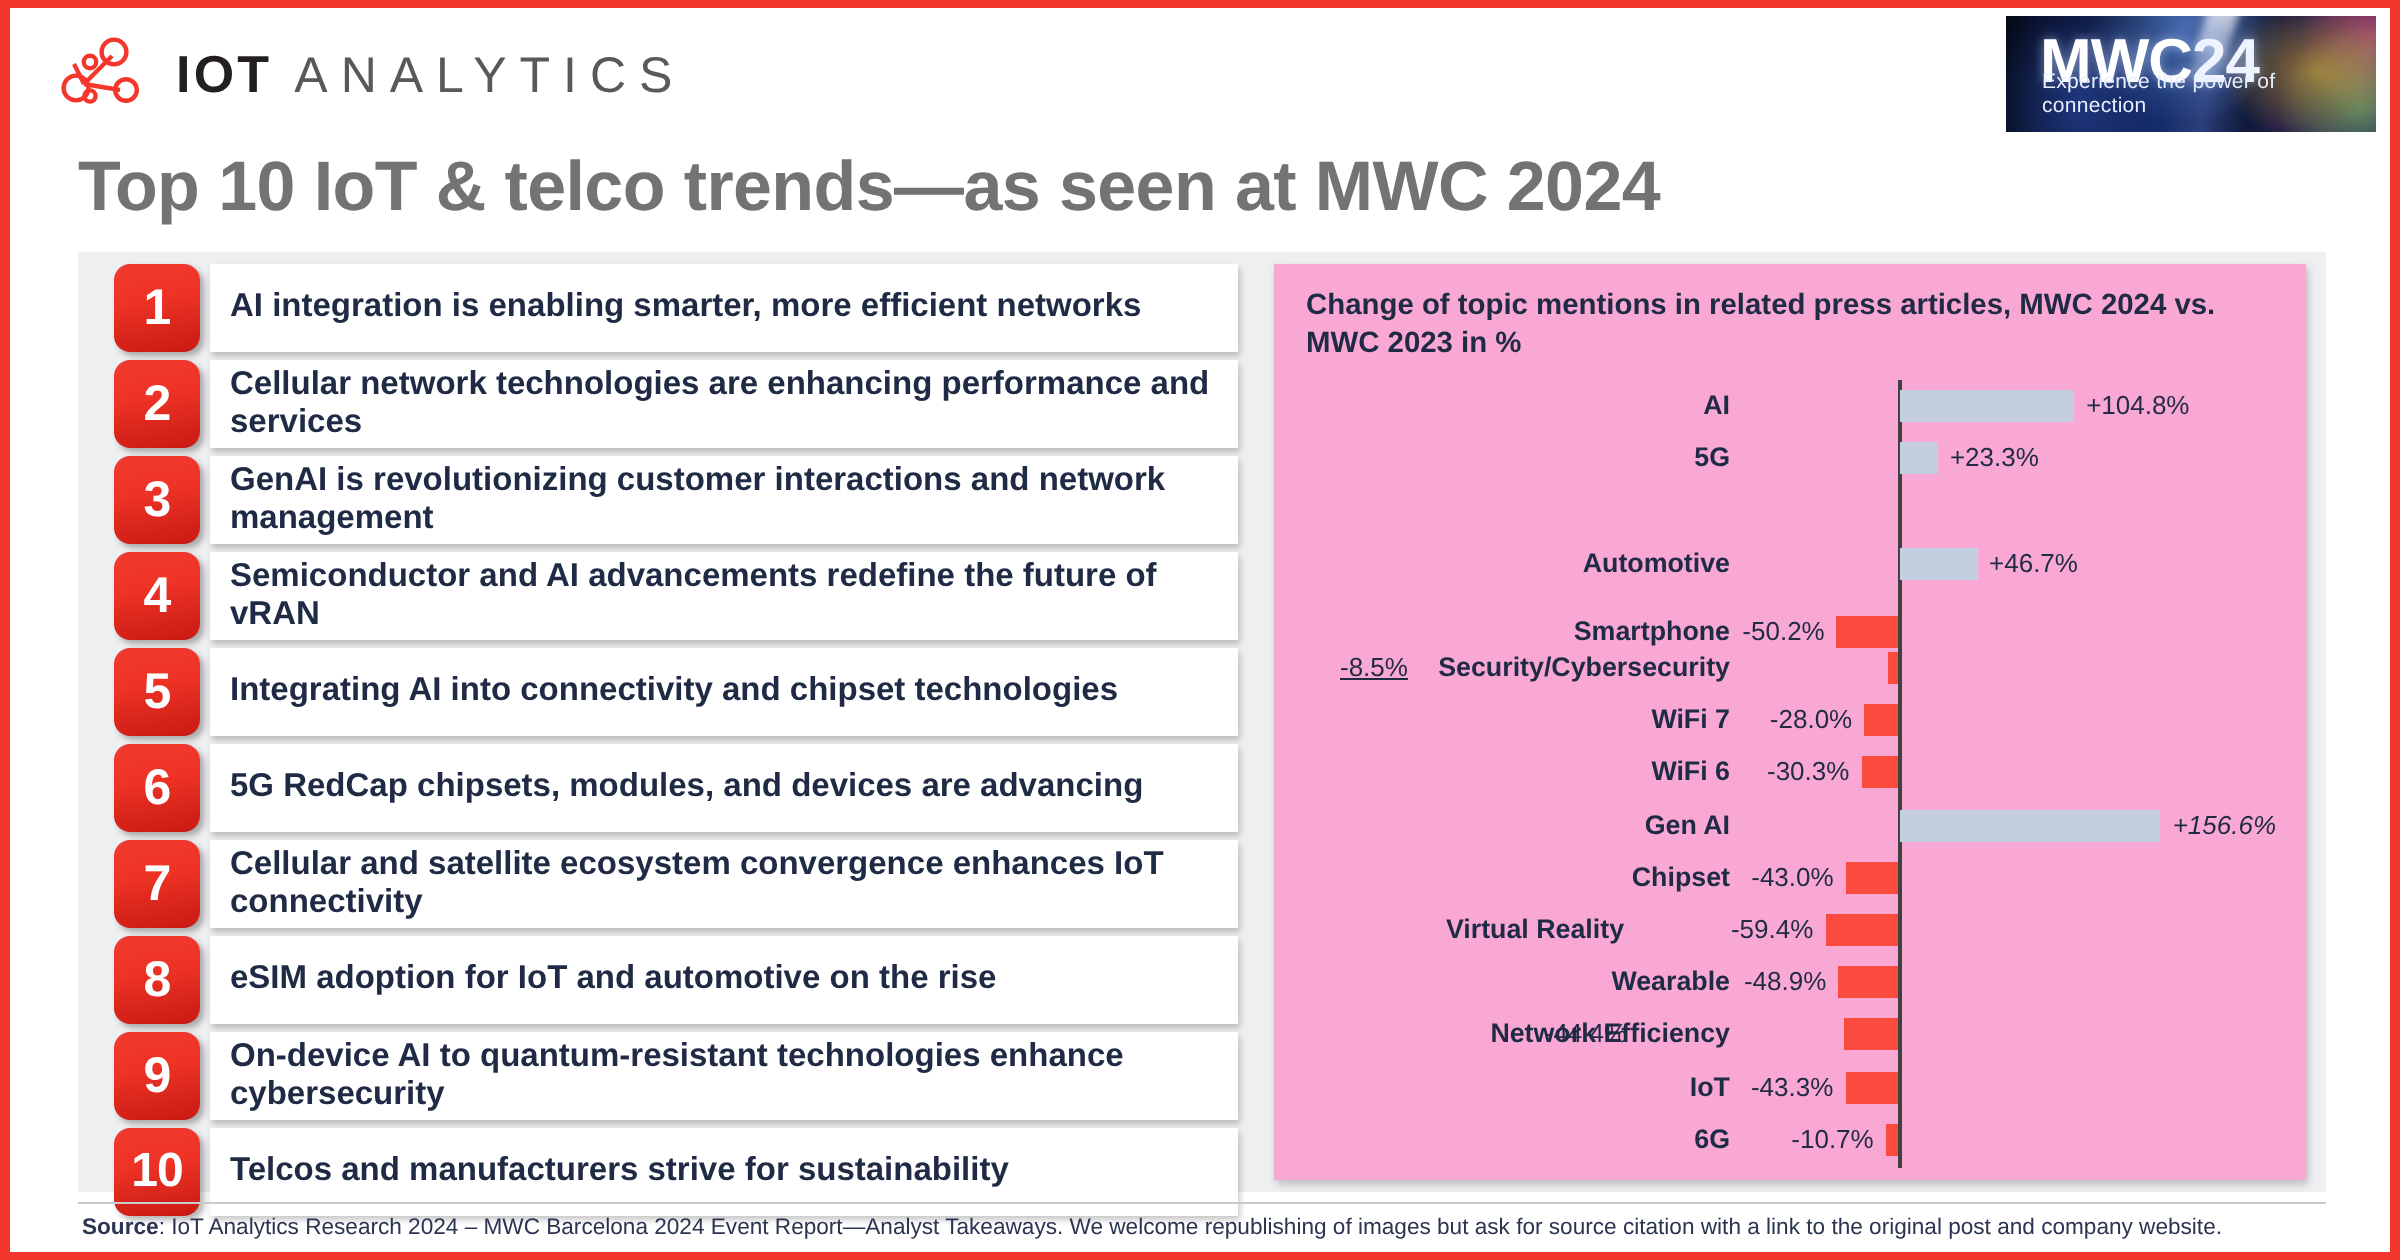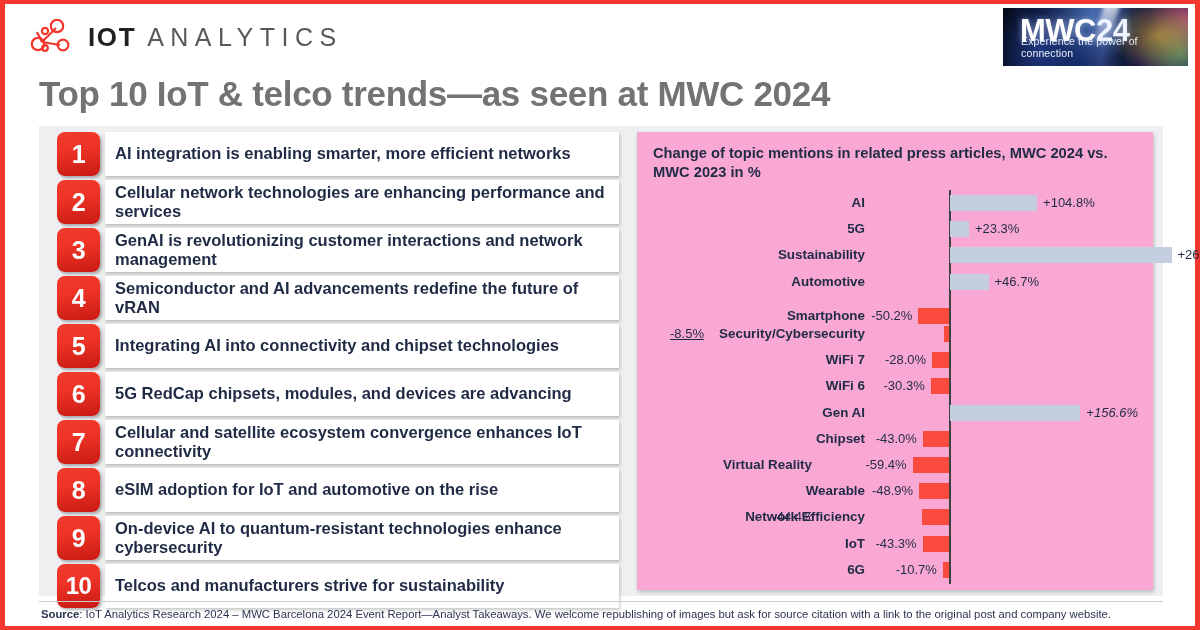--- a/index.html
+++ b/index.html
@@ -345,25 +345,20 @@
       <div class="bar-row" style="top: 0px;">
             <div class="cat-label" style="right: auto; left: 0px; width: 195px; text-align: right;">AI</div>
             <div class="bar pos" style="left: 279.5px; width: 87.5634px;"></div>
             <div class="val" style="left: 373.063px;">+104.8%</div>
           </div>
           <div class="bar-row" style="top: 26.2px;">
             <div class="cat-label" style="right: auto; left: 0px; width: 195px; text-align: right;">5G</div>
             <div class="bar pos" style="left: 279.5px; width: 19.4678px;"></div>
             <div class="val" style="left: 304.968px;">+23.3%</div>
           </div>
-          <div class="bar-row" style="top: 52.4px;">
-            <div class="cat-label" style="right: auto; left: 0px; width: 195px; text-align: right;">Sustainability</div>
-            <div class="bar pos" style="left: 279.5px; width: 222px;"></div>
-            <div class="val" style="left: 507.5px;">+265.7%</div>
-          </div>
           <div class="bar-row" style="top: 78.6px;">
             <div class="cat-label" style="right: auto; left: 0px; width: 195px; text-align: right;">Automotive</div>
             <div class="bar pos" style="left: 279.5px; width: 39.0192px;"></div>
             <div class="val" style="left: 324.519px;">+46.7%</div>
           </div>
           <div class="bar-row" style="top: 113px;">
             <div class="cat-label" style="right: auto; left: 0px; width: 195px; text-align: right;">Smartphone</div>
             <div class="bar neg" style="left: 248.376px; width: 31.124px;"></div>
             <div class="val" style="left: 0px; width: 242.376px; text-align: right;">-50.2%</div>
           </div>

